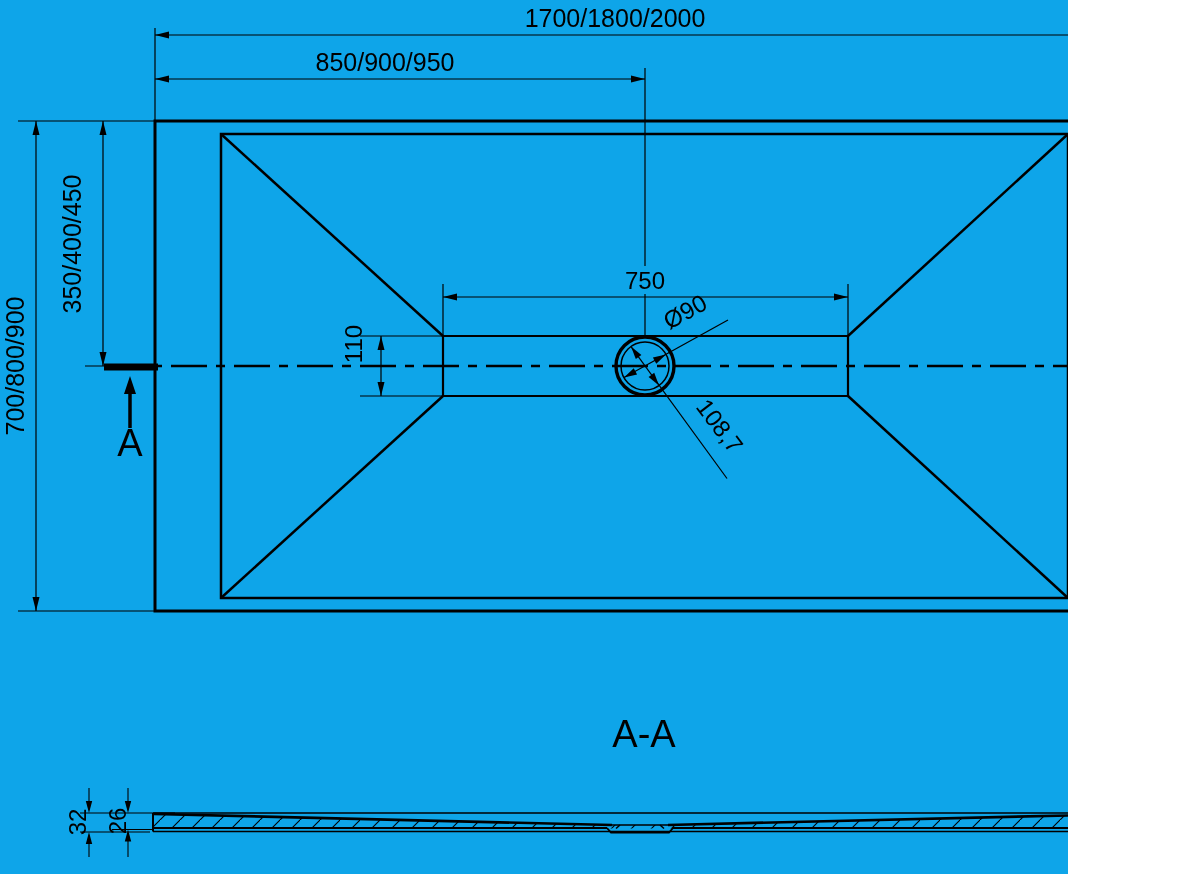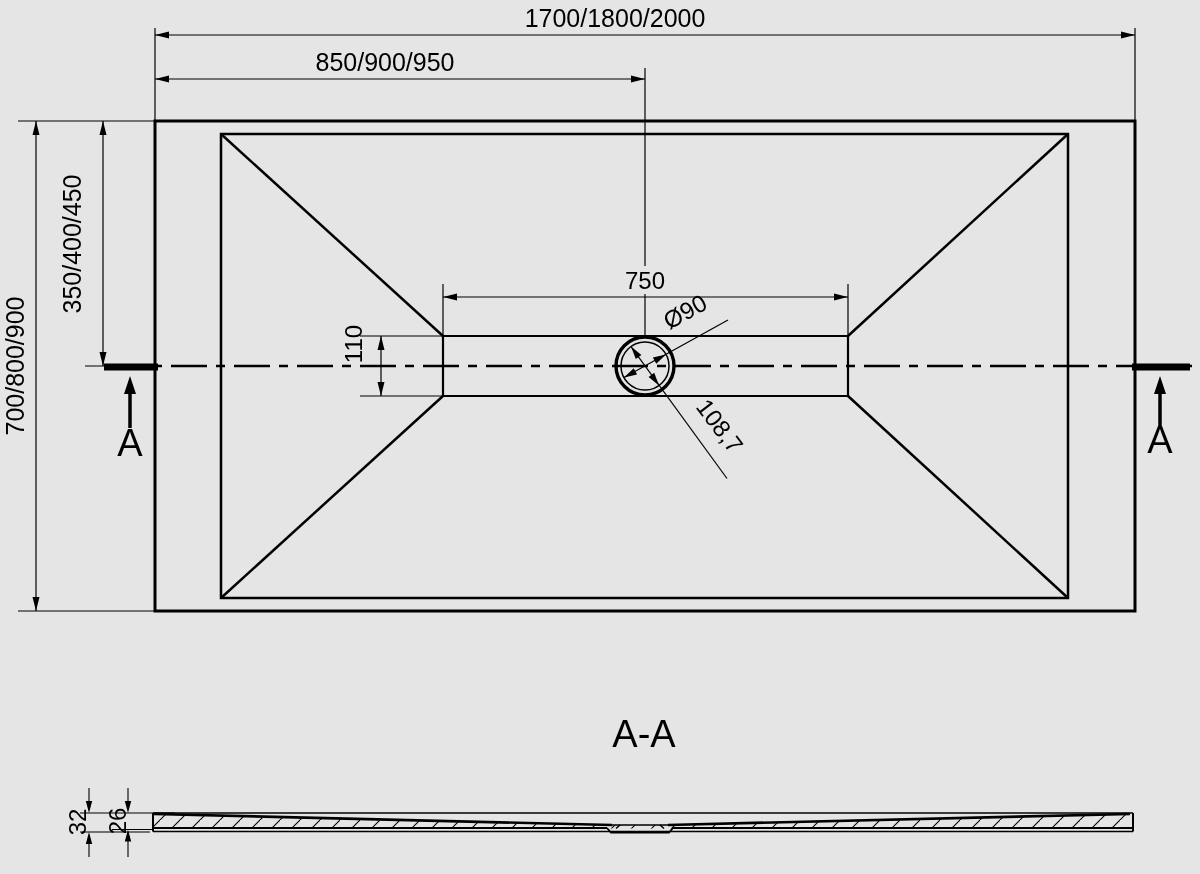--- a/index.html
+++ b/index.html
@@ -1,16 +1,16 @@
 <!DOCTYPE html>
 <html><head>
 <meta charset="utf-8">
 <style>
   html,body{margin:0;padding:0;background:#ffffff;}
-  .page{position:relative;width:1200px;height:874px;background:#e5e5e5;overflow:hidden;
+  .page{position:relative;width:1068px;height:874px;background:#0ea5e9;overflow:hidden;
         font-family:"Liberation Sans",sans-serif;}
   svg{display:block;}
   svg text{fill:#000;font-family:"Liberation Sans",sans-serif;}
   .t25{font-size:25px;}
   .t24{font-size:24px;}
   .t38{font-size:38px;}
   .mid{text-anchor:middle;}
 </style>
 </head>
 <body>

